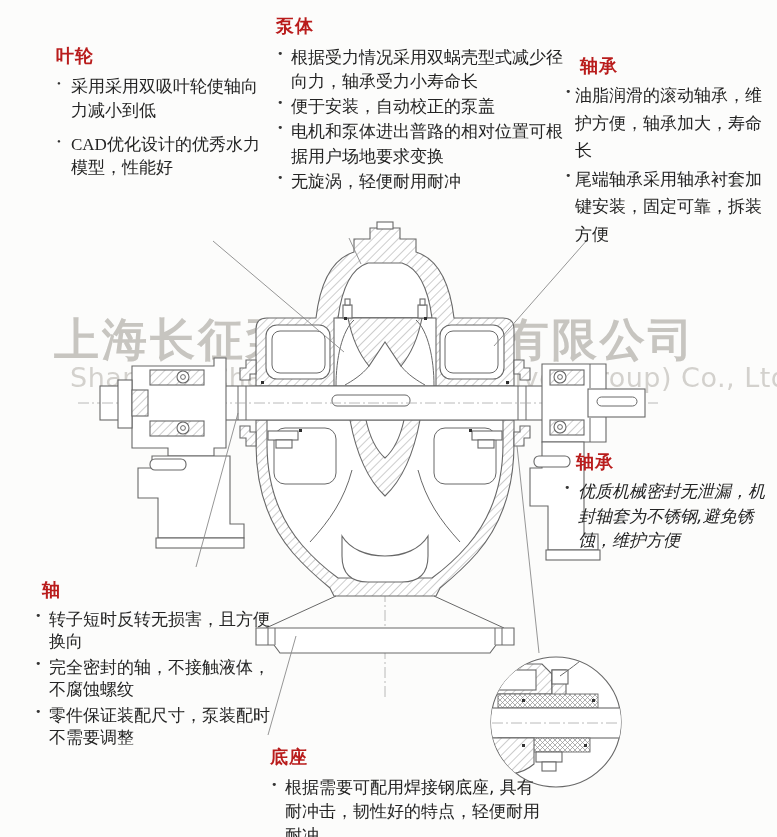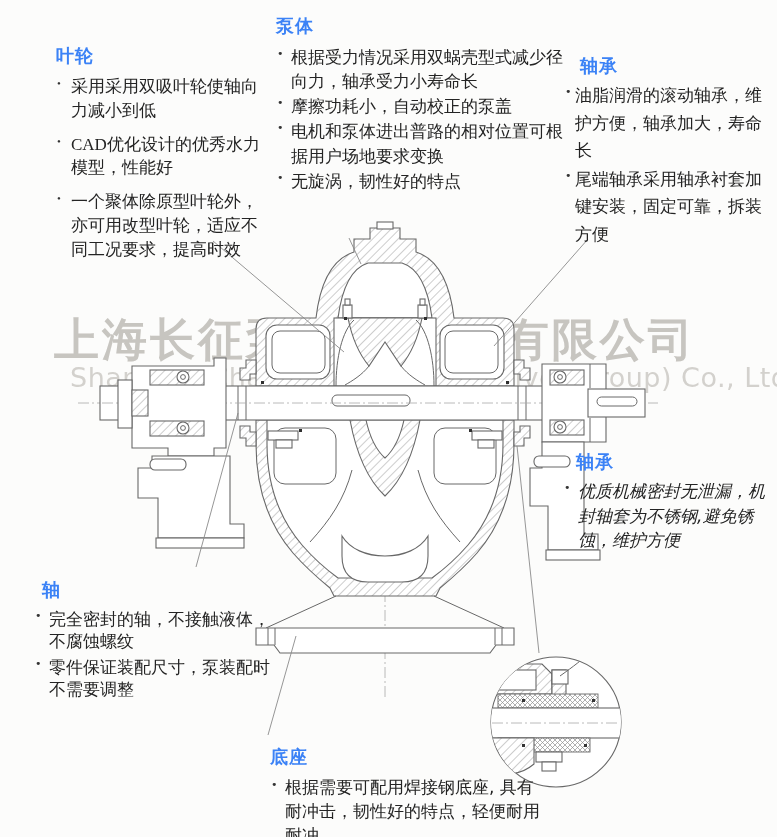--- a/index.html
+++ b/index.html
@@ -7,21 +7,21 @@
   .page{position:relative;width:777px;height:837px;background:#fcfcfb;overflow:hidden;}
 
   
   .wm{position:absolute;white-space:nowrap;z-index:1;pointer-events:none;}
   .wm-zh{left:54px;top:310px;font-size:45px;font-weight:700;letter-spacing:3px;color:#c7c5c0;}
   .wm-en{left:70px;top:362px;font-size:27px;font-weight:400;letter-spacing:0.5px;color:#d3d1cd;}
 
   svg.drawing{position:absolute;left:0;top:0;z-index:2;}
 
   .sec{position:absolute;z-index:3;color:#242424;}
-  .sec h3{font-size:18px;font-weight:700;color:#3b82f6;margin:0 0 7px 0;letter-spacing:1px;}
+  .sec h3{font-size:18px;font-weight:700;color:#b91c1c;margin:0 0 7px 0;letter-spacing:1px;}
   .sec ul{list-style:none;margin:0;padding:0;}
   .sec li{position:relative;padding-left:15px;font-size:17px;}
   .sec li::before{content:"•";position:absolute;left:1px;top:1px;font-size:11px;color:#333;}
 
   .sec-impeller{left:56px;top:44px;width:206px;font-family:Liberation Serif, serif;}
   .sec-impeller li{line-height:1.4;margin-bottom:10px;}
 
   .sec-pump-body{left:276px;top:14px;width:290px;}
   .sec-pump-body li{line-height:1.42;margin-bottom:1px;}
 
@@ -202,31 +202,30 @@
       <rect x="299" y="429" width="3" height="3"></rect>
       <rect x="469" y="429" width="3" height="3"></rect>
     </g>
   </svg>
 
   <div class="sec sec-impeller">
     <h3>叶轮</h3>
     <ul>
       <li>采用采用双吸叶轮使轴向力减小到低</li>
       <li>CAD优化设计的优秀水力模型，性能好</li>
-      <li>一个聚体除原型叶轮外，亦可用改型叶轮，适应不同工况要求，提高时效</li>
     </ul>
   </div>
 
   <div class="sec sec-pump-body">
     <h3>泵体</h3>
     <ul>
       <li>根据受力情况采用双蜗壳型式减少径向力，轴承受力小寿命长</li>
-      <li>摩擦功耗小，自动校正的泵盖</li>
+      <li>便于安装，自动校正的泵盖</li>
       <li>电机和泵体进出普路的相对位置可根据用户场地要求变换</li>
-      <li>无旋涡，韧性好的特点</li>
+      <li>无旋涡，轻便耐用耐冲</li>
     </ul>
   </div>
 
   <div class="sec sec-bearing-top">
     <h3>轴承</h3>
     <ul>
       <li>油脂润滑的滚动轴承，维护方便，轴承加大，寿命长</li>
       <li>尾端轴承采用轴承衬套加键安装，固定可靠，拆装方便</li>
     </ul>
   </div>
@@ -234,20 +233,21 @@
   <div class="sec sec-bearing-right">
     <h3>轴承</h3>
     <ul>
       <li>优质机械密封无泄漏，机封轴套为不锈钢,避免锈蚀，维护方便</li>
     </ul>
   </div>
 
   <div class="sec sec-shaft">
     <h3>轴</h3>
     <ul>
+      <li>转子短时反转无损害，且方便换向</li>
       <li>完全密封的轴，不接触液体，不腐蚀螺纹</li>
       <li>零件保证装配尺寸，泵装配时不需要调整</li>
     </ul>
   </div>
 
   <div class="sec sec-base">
     <h3>底座</h3>
     <ul>
       <li>根据需要可配用焊接钢底座, 具有耐冲击，韧性好的特点，轻便耐用耐冲</li>
     </ul>

